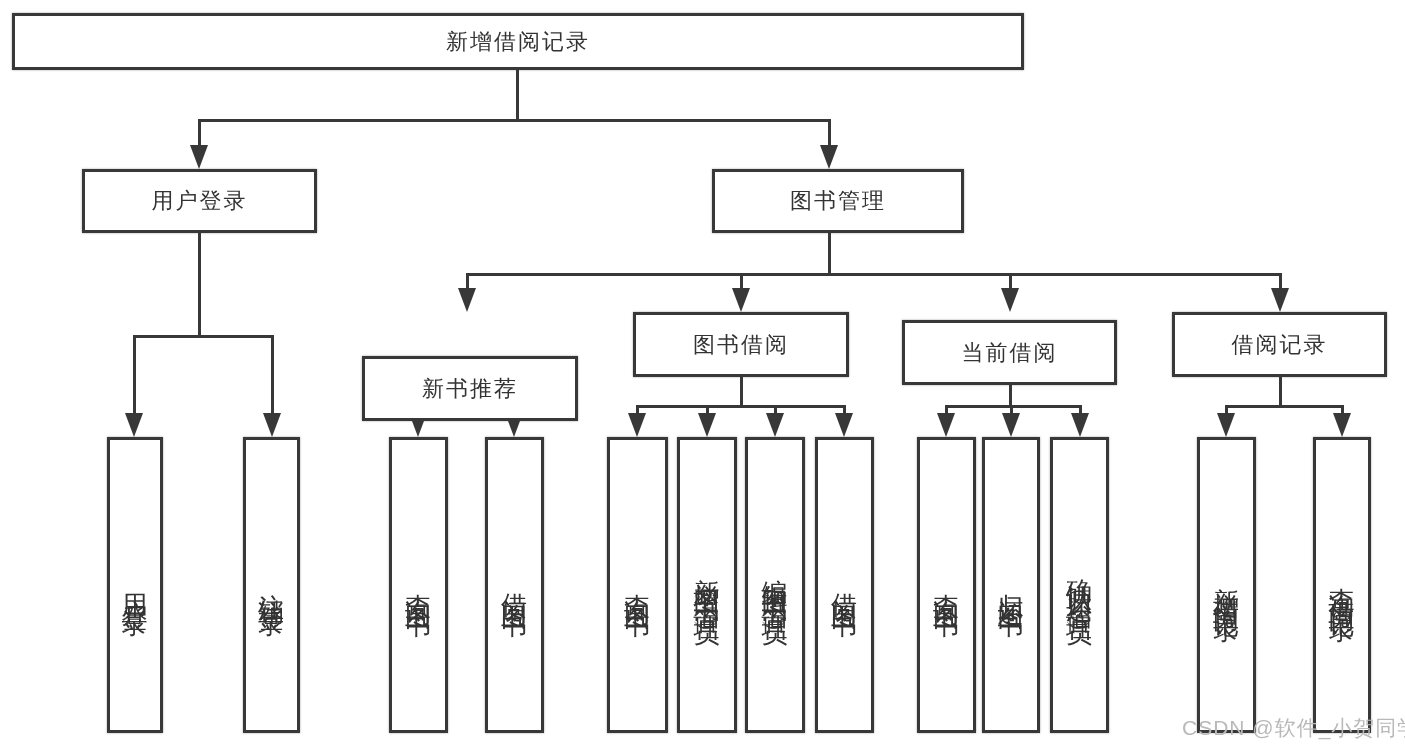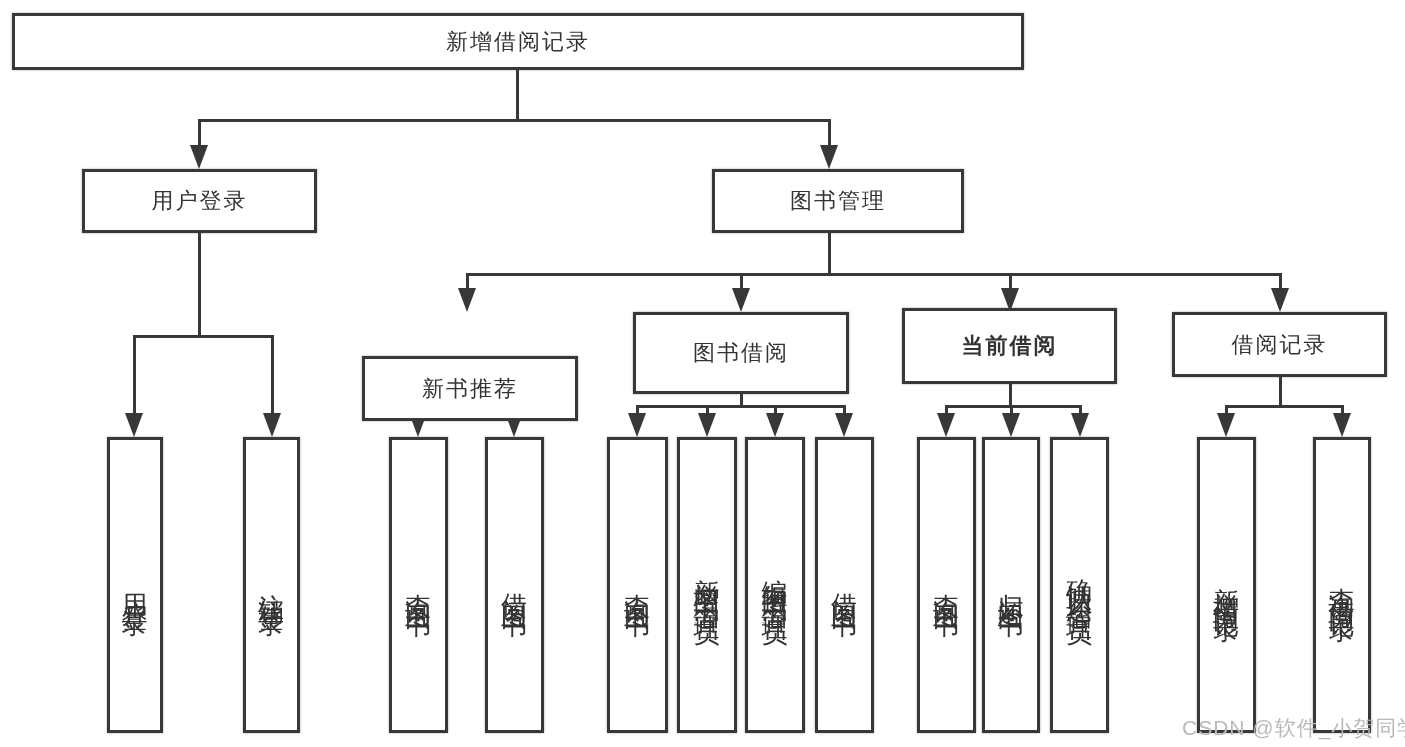--- a/index.html
+++ b/index.html
@@ -137,25 +137,25 @@
   </div>
 
   <div class="node" style="left:712px;top:169px;width:252px;height:64px;">
     <span class="hlabel">图书管理</span>
   </div>
 
   <div class="node" style="left:362px;top:312px;width:216px;height:65px;margin-top:44px;">
     <span class="hlabel">新书推荐</span>
   </div>
 
-  <div class="node" style="left:633px;top:312px;width:216px;height:82px;">
+  <div class="node" style="left:633px;top:312px;width:216px;height:65px;">
     <span class="hlabel">图书借阅</span>
   </div>
 
-  <div class="node" style="left:902px;top:308px;width:215px;height:76px;font-weight:bold;">
+  <div class="node" style="left:902px;top:320px;width:215px;height:65px;">
     <span class="hlabel">当前借阅</span>
   </div>
 
   <div class="node" style="left:1172px;top:312px;width:215px;height:65px;">
     <span class="hlabel">借阅记录</span>
   </div>
 
   <div class="vleaf" style="left:107px;width:56px;">
     <span class="vlabel">用户登录</span>
   </div>

